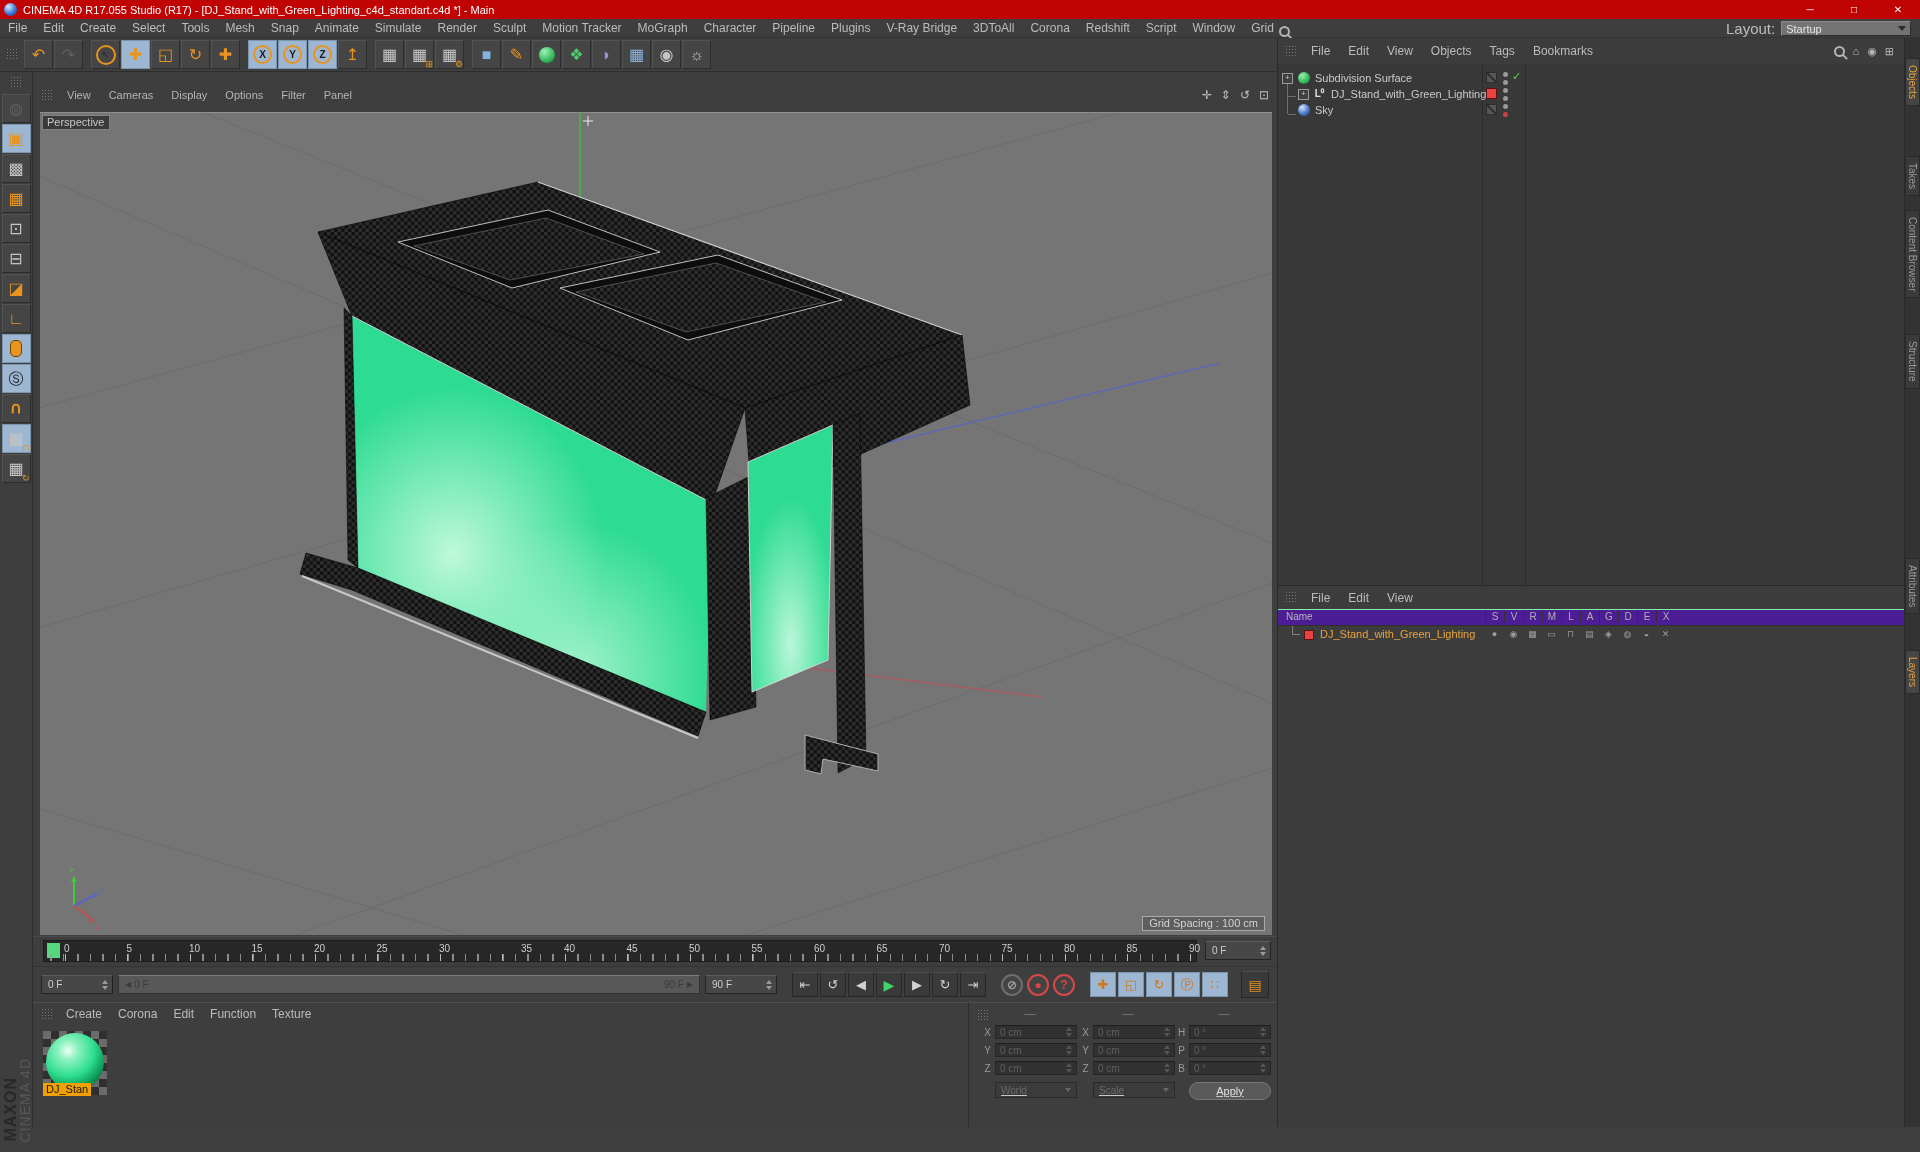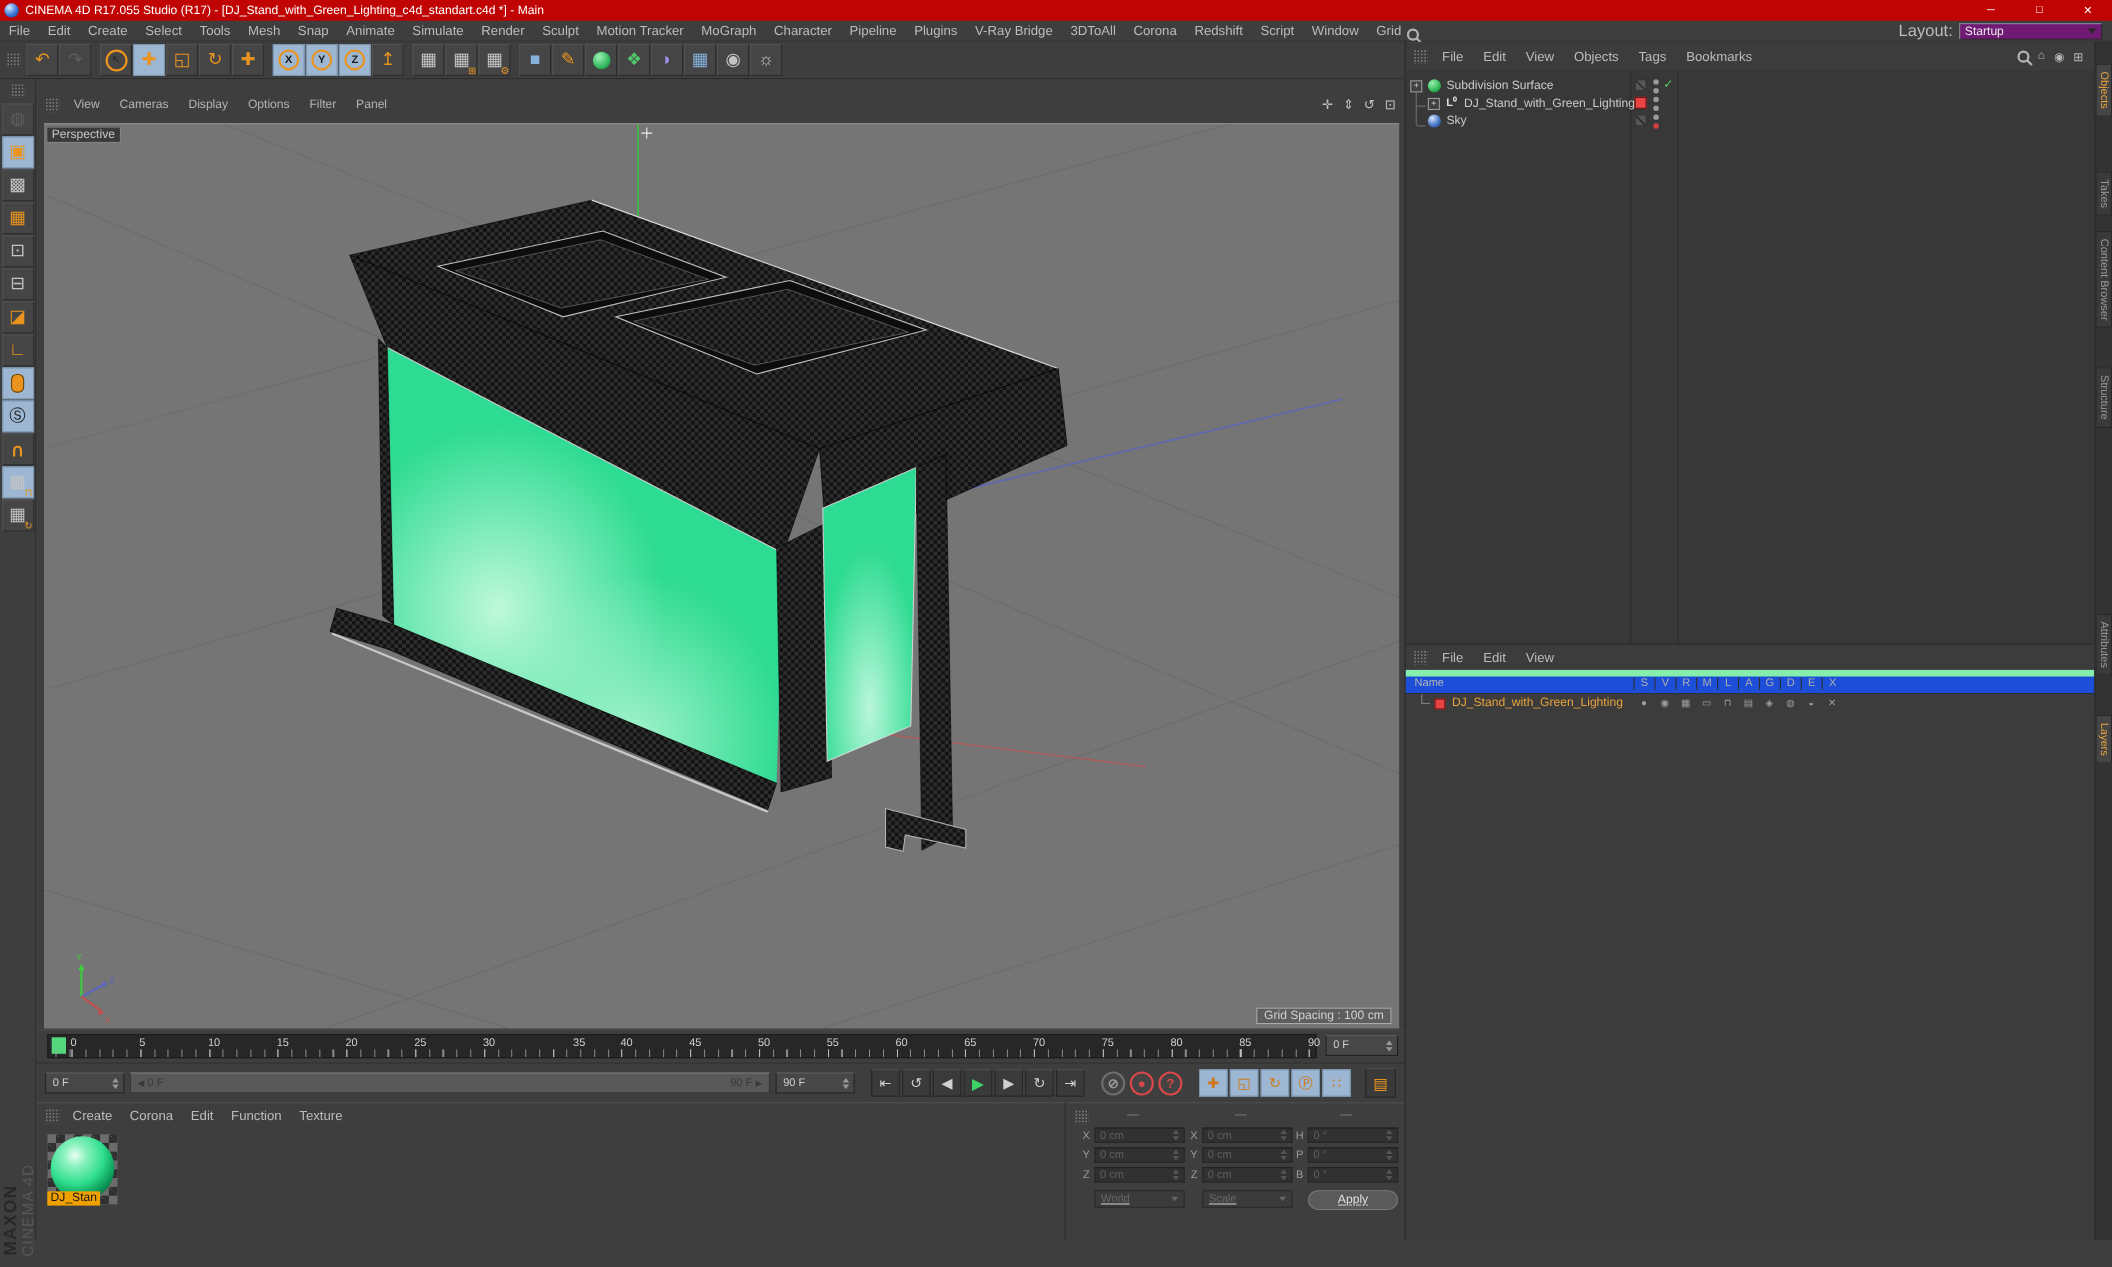--- a/index.html
+++ b/index.html
@@ -14,21 +14,21 @@
   .title-text{color:#fff;font-size:11px;white-space:nowrap;}
   .win-controls{margin-left:auto;display:flex;height:100%;}
   .wbtn{width:44px;height:100%;display:flex;align-items:center;justify-content:center;
         color:#fff;font-size:10px;}
   
   .menubar{position:absolute;left:0;top:19px;width:1920px;height:19px;background:#3e3e3e;
            border-bottom:1px solid #333;display:flex;align-items:center;box-sizing:border-box;}
   .mi{padding:0 8px;font-size:12px;color:#bcbcbc;white-space:nowrap;}
   .layout-area{position:absolute;left:1726px;top:0;height:19px;display:flex;align-items:center;gap:6px;}
   .layout-label{font-size:15px;color:#bcbcbc;}
-  .layout-dd{width:130px;height:15px;background:#701a75;border:1px solid #2c2c2c;border-top-color:#8a8a8a;
+  .layout-dd{width:130px;height:15px;background:#737373;border:1px solid #2c2c2c;border-top-color:#8a8a8a;
              border-left-color:#8a8a8a;display:flex;align-items:center;font-size:11px;color:#e6e6e6;
              padding:0 4px;box-sizing:border-box;}
   .dd-arrow{margin-left:auto;width:0;height:0;border-left:4px solid transparent;
             border-right:4px solid transparent;border-top:5px solid #2a2a2a;}
   .menubar-search{position:absolute;right:3px;top:3px;}
   .lens{display:inline-block;width:7px;height:7px;border:2px solid #b4b4b4;border-radius:50%;position:relative;}
   .lens::after{content:"";position:absolute;width:6px;height:2px;background:#b4b4b4;bottom:-3px;right:-5px;
                transform:rotate(45deg);}
   
   .grip{width:13px;height:13px;flex:none;margin:0 4px;
@@ -182,22 +182,22 @@
   .dots{position:absolute;left:225px;top:2px;display:flex;flex-direction:column;gap:3px;}
   .dot{width:5px;height:5px;border-radius:50%;background:#9a9a9a;}
   .dot.red{background:#d04040;}
   .tagcheck{position:absolute;left:234px;top:0;color:#5ece5e;font-size:11px;}
   .tree-v{position:absolute;width:1px;background:#6e6e6e;}
   .tree-h{position:absolute;height:1px;background:#6e6e6e;}
   
   .layers{position:absolute;left:0;right:0;top:547px;bottom:0;border-top:1px solid #2a2a2a;background:#3c3c3c;}
   .ly-menubar{display:flex;align-items:center;height:23px;padding-left:3px;}
   .ly-menubar .mi{font-size:12px;padding:0 9px;}
-  .ly-header{position:relative;height:15px;border-top:6px solid #86efac;border-bottom:1px solid #2f2f2f;
-             background:#1d4ed8;}
+  .ly-header{position:relative;height:15px;border-top:1px solid #86efac;border-bottom:1px solid #2f2f2f;
+             background:#4c1d95;}
   .ly-name{position:absolute;left:8px;top:1px;font-size:10px;color:#b8b8b8;}
   .ly-cell{position:absolute;top:1px;width:19px;text-align:center;font-size:10px;color:#b0b0b0;
            border-left:1px solid #2f2f2f;box-sizing:border-box;}
   .ly-row{position:relative;height:17px;}
   .ly-conn{position:absolute;left:14px;top:0;width:7px;height:8px;border-left:1px solid #808080;
            border-bottom:1px solid #808080;}
   .ly-color{position:absolute;left:26px;top:4px;width:10px;height:10px;background:#e84444;
             border:1px solid #5a1212;box-sizing:border-box;}
   .ly-rowname{position:absolute;left:42px;top:2px;font-size:11px;color:#e8a33d;}
   .ly-icon{position:absolute;top:3px;width:19px;text-align:center;font-size:9px;color:#9d9d9d;}

